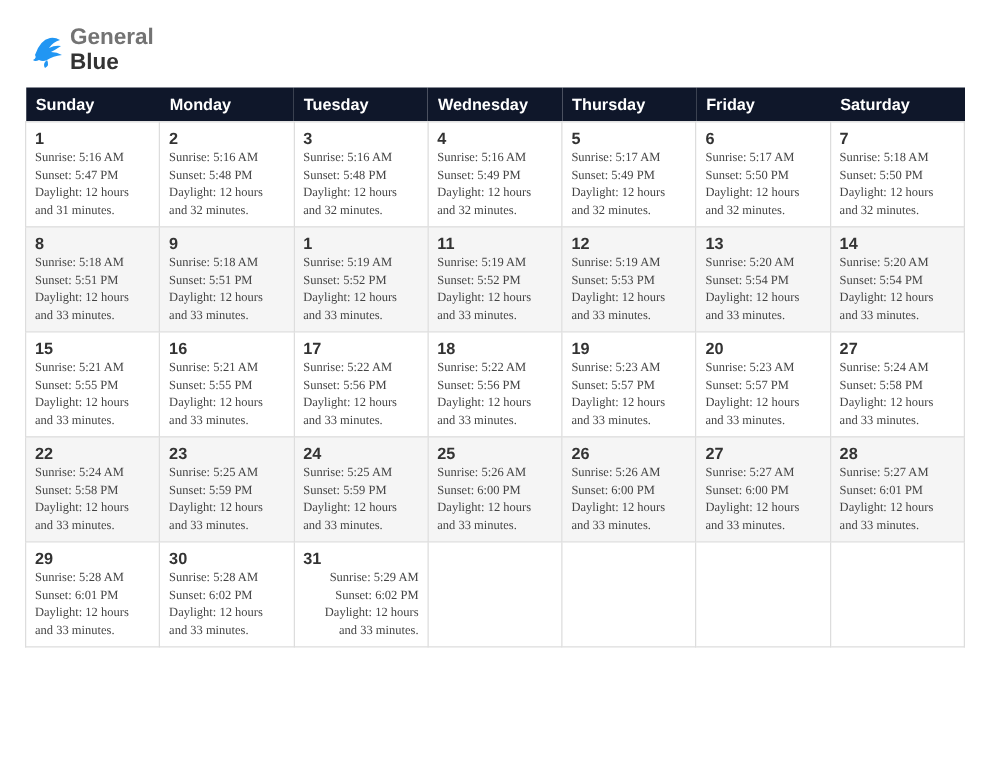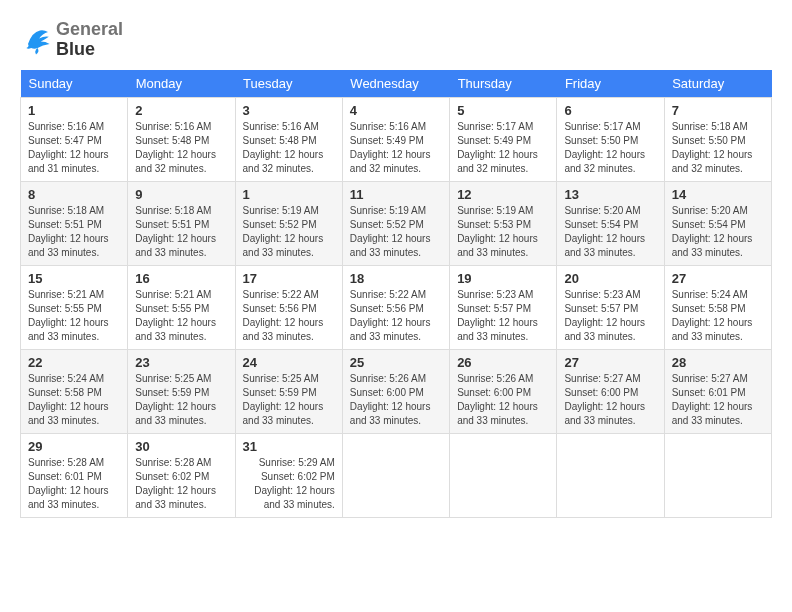--- a/index.html
+++ b/index.html
@@ -44,26 +44,26 @@
     }
     .location {
       font-size: 16px;
       color: #555;
     }
     table {
       width: 100%;
       border-collapse: collapse;
     }
     th {
-      background-color: #3b82f6;
+      background-color: #0f172a;
       color: white;
       text-align: left;
       padding: 6px 8px;
       font-size: 13px;
-      font-weight: normal;
+      font-weight: bold;
     }
     td {
       vertical-align: top;
       padding: 5px 7px;
       font-size: 10.5px;
       color: #333;
       border: 1px solid #ddd;
       width: 14.28%;
     }
     tr:nth-child(even) td {
@@ -75,20 +75,21 @@
     .day-num {
       font-size: 13px;
       font-weight: bold;
       display: block;
       margin-bottom: 2px;
     }
     .day-info {
       font-size: 10px;
       line-height: 1.4;
       color: #444;
+      font-family: Liberation Serif, serif;
     }
   </style>
 </head>
 <body>
 
 <div class="header-area">
   <div class="logo">
     <svg class="logo-bird" viewBox="0 0 40 40" xmlns="http://www.w3.org/2000/svg">
       <path d="M10,25 Q15,10 25,8 Q30,7 35,10 Q28,12 24,18 Q30,15 36,16 Q30,20 26,22 Q32,22 37,25 Q28,26 22,30 Q18,32 14,30 Q10,32 8,30 Q12,28 10,25Z" fill="#2196F3"></path>
       <path d="M22,30 Q25,35 20,38 Q18,35 20,32Z" fill="#2196F3"></path>

